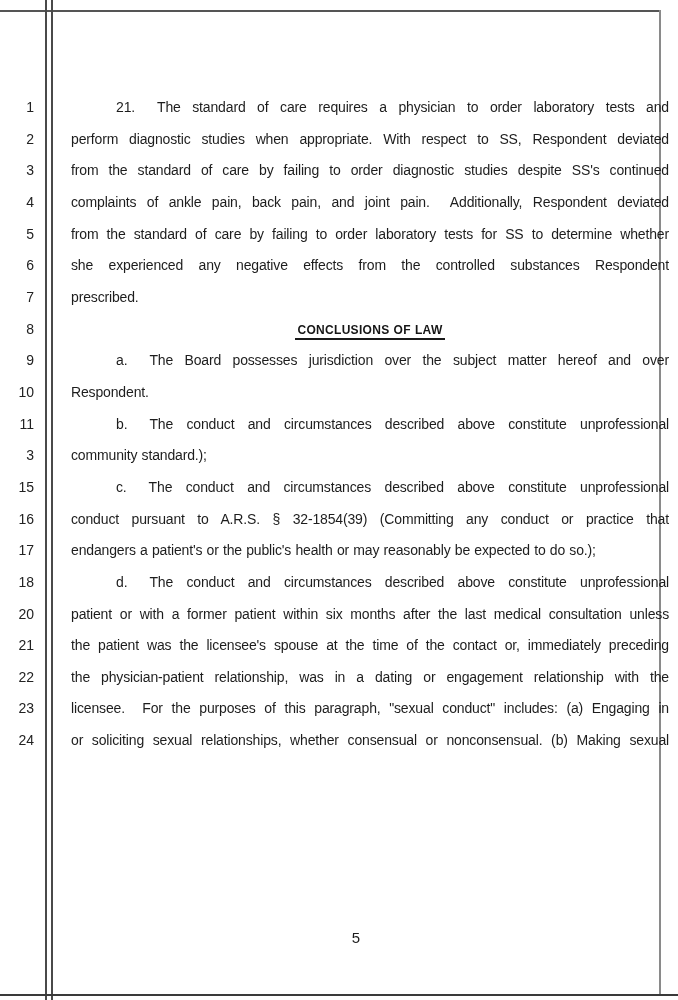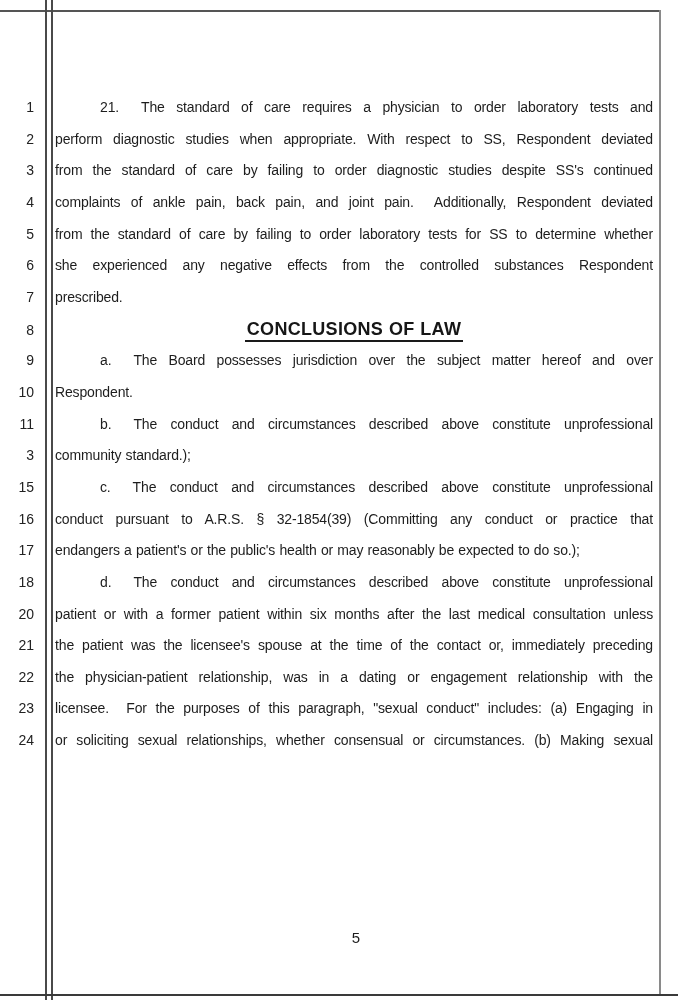--- a/index.html
+++ b/index.html
@@ -35,21 +35,21 @@
   }
   .ln {
     flex: 0 0 34px;
     text-align: right;
     font-size: 14px;
     color: #222;
     line-height: 31.66px;
   }
   .lt {
     flex: 0 0 598px;
-    margin-left: 21px;
+    margin-left: 37px;
     height: 31.66px;
     overflow: hidden;
     font-size: 14px;
     letter-spacing: -0.15px;
     word-spacing: 0.5px;
     white-space: nowrap;
     color: #1d1d1d;
   }
   .lt.just {
     text-align: justify;
@@ -57,21 +57,21 @@
     white-space: normal;
   }
   .ind { display: inline-block; width: 45px; }
   .gap { display: inline-block; width: 22px; }
   .lt.heading {
     text-align: center;
     white-space: nowrap;
   }
   .hu {
     font-weight: bold;
-    font-size: 18px;
+    font-size: 12px;
     letter-spacing: 0.3px;
     color: #161616;
     border-bottom: 2px solid #1a1a1a;
     padding: 0 2px 1px 2px;
   }
   .page-number {
     position: absolute;
     left: 57px;
     top: 928px;
     width: 598px;
@@ -167,18 +167,18 @@
       <div class="row">
         <span class="ln">22</span>
         <div class="lt just">the physician-patient relationship, was in a dating or engagement relationship with the</div>
       </div>
       <div class="row">
         <span class="ln">23</span>
         <div class="lt just">licensee.&nbsp; For the purposes of this paragraph, "sexual conduct" includes: (a) Engaging in</div>
       </div>
       <div class="row">
         <span class="ln">24</span>
-        <div class="lt just">or soliciting sexual relationships, whether consensual or circumstances. (b) Making sexual</div>
+        <div class="lt just">or soliciting sexual relationships, whether consensual or nonconsensual. (b) Making sexual</div>
       </div>
     </div>
 
   <div class="page-number">5</div>
 </div>
 
 </body></html>

